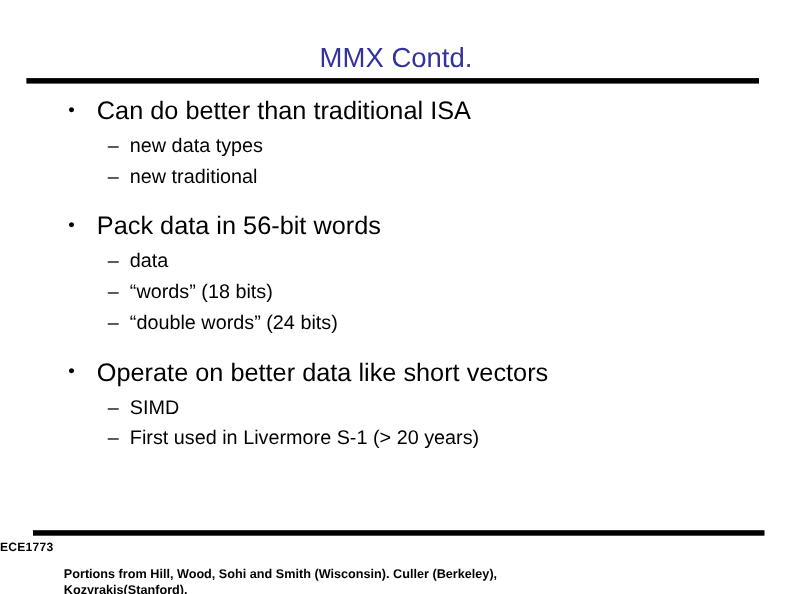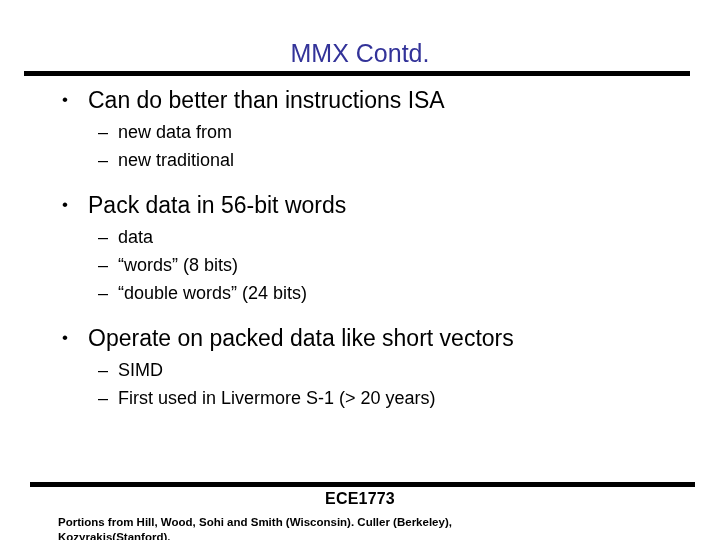--- a/index.html
+++ b/index.html
@@ -107,22 +107,21 @@
 
   
   .footer {
     position: absolute;
     left: 0;
     top: 491px;
     width: 720px;
   }
   .footer-course {
     width: 720px;
-    text-align: center;
-    font-size: 16px;
+    font-size: 11px;
     line-height: 15px;
     font-weight: bold;
     color: #000000;
     letter-spacing: 0.2px;
   }
   .footer-credit {
     margin-top: 9px;
     padding-left: 58px;
     padding-right: 24px;
     font-size: 11.5px;
@@ -139,59 +138,59 @@
 
   <div class="slide-title">MMX Contd.</div>
 
   <div class="rule-top"></div>
 
   <div class="body-area">
 
     <div class="group">
       <div class="bullet-l1">
         <span class="marker">•</span>
-        <span>Can do better than instructions ISA</span>
+        <span>Can do better than traditional ISA</span>
       </div>
       <div class="sublist">
         <div class="bullet-l2">
           <span class="marker">–</span>
-          <span>new data from</span>
+          <span>new data types</span>
         </div>
         <div class="bullet-l2">
           <span class="marker">–</span>
           <span>new traditional</span>
         </div>
       </div>
     </div>
 
     <div class="group">
       <div class="bullet-l1">
         <span class="marker">•</span>
         <span>Pack data in 56-bit words</span>
       </div>
       <div class="sublist">
         <div class="bullet-l2">
           <span class="marker">–</span>
           <span>data</span>
         </div>
         <div class="bullet-l2">
           <span class="marker">–</span>
-          <span>“words” (8 bits)</span>
+          <span>“words” (18 bits)</span>
         </div>
         <div class="bullet-l2">
           <span class="marker">–</span>
           <span>“double words” (24 bits)</span>
         </div>
       </div>
     </div>
 
     <div class="group">
       <div class="bullet-l1">
         <span class="marker">•</span>
-        <span>Operate on packed data like short vectors</span>
+        <span>Operate on better data like short vectors</span>
       </div>
       <div class="sublist">
         <div class="bullet-l2">
           <span class="marker">–</span>
           <span>SIMD</span>
         </div>
         <div class="bullet-l2">
           <span class="marker">–</span>
           <span>First used in Livermore S-1 (&gt; 20 years)</span>
         </div>

